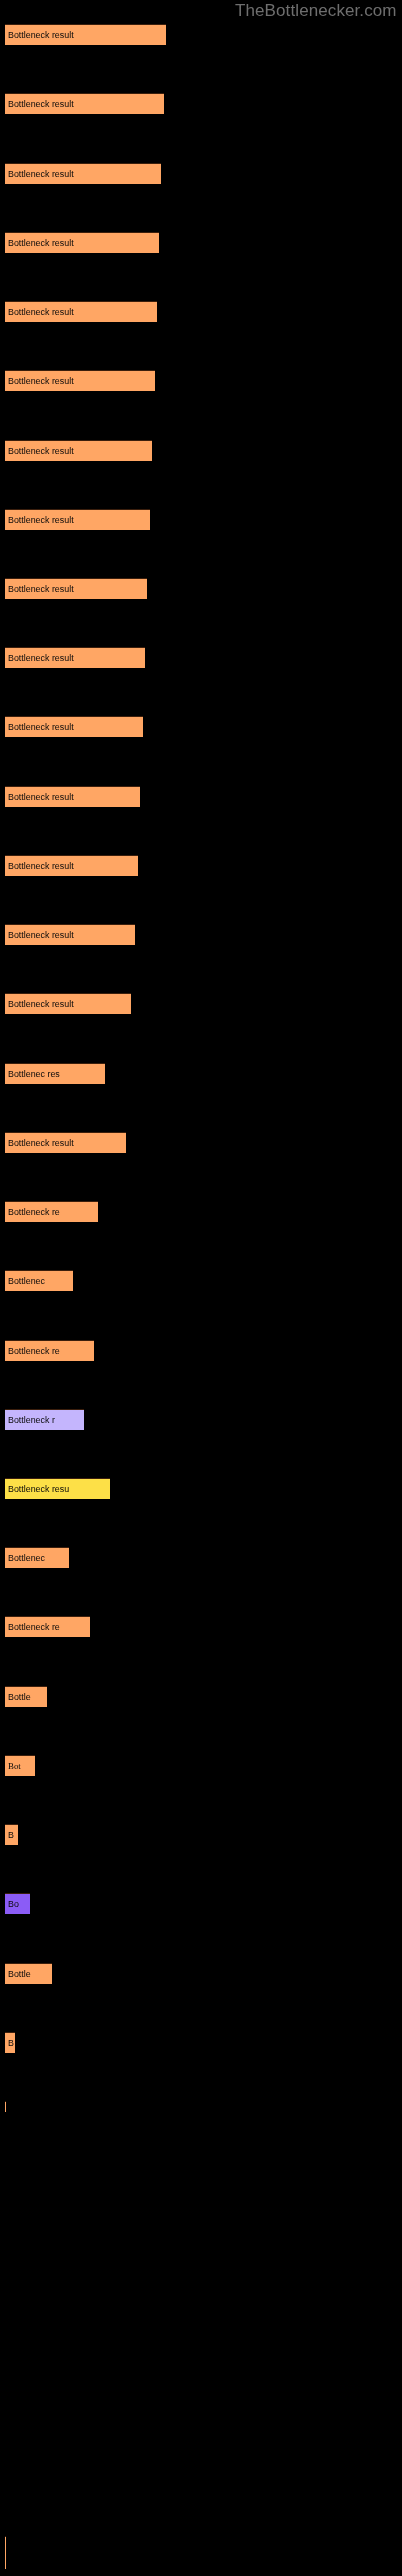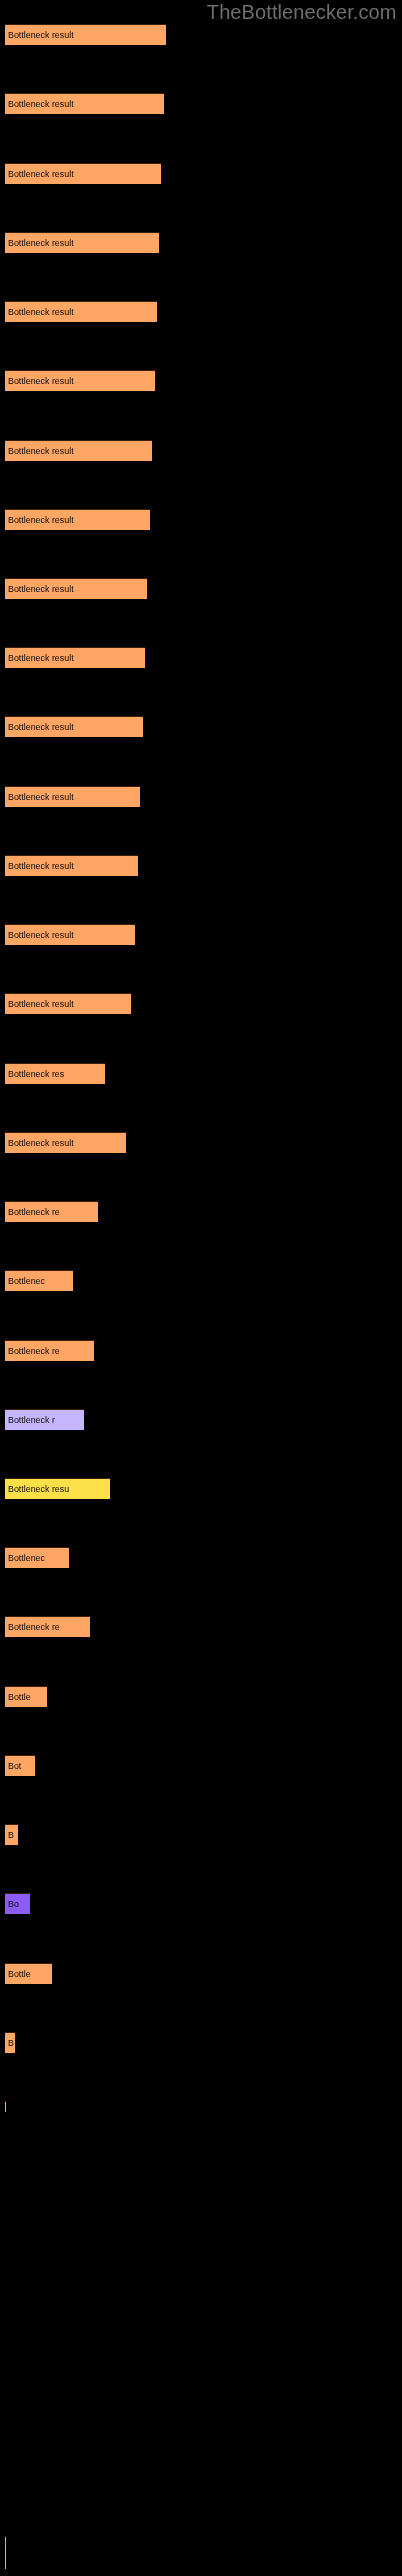--- a/index.html
+++ b/index.html
@@ -19,21 +19,21 @@
     left: 0; top: 0;
     width: 403px;
     height: 2576px;
     background: #000000;
   }
   .watermark {
     position: absolute;
     right: 6.4px;
     top: 0.8px;
     font-family: "Liberation Sans", sans-serif;
-    font-size: 20px;
+    font-size: 17px;
     color: #6e6e6e;
     letter-spacing: 0.1px;
     white-space: nowrap;
     user-select: none;
   }
   .bars-area {
     position: absolute;
     left: 0;
     top: 0;
     width: 394px;
@@ -148,21 +148,21 @@
           <span class="bar-label" style="color: rgb(10, 10, 10);">Bottleneck result</span>
         </div>
       </div>
       <div class="bar-row">
         <div class="bar" style="top: 993px; width: 126px; height: 21px; background: rgb(255, 166, 100); border-top-color: rgb(58, 30, 12);">
           <span class="bar-label" style="color: rgb(10, 10, 10);">Bottleneck result</span>
         </div>
       </div>
       <div class="bar-row">
         <div class="bar" style="top: 1063px; width: 100px; height: 21px; background: rgb(255, 166, 100); border-top-color: rgb(58, 30, 12);">
-          <span class="bar-label" style="color: rgb(10, 10, 10);">Bottleneck res</span>
+          <span class="bar-label" style="color: rgb(10, 10, 10);">Bottlenec res</span>
         </div>
       </div>
       <div class="bar-row">
         <div class="bar" style="top: 1132px; width: 121px; height: 21px; background: rgb(255, 166, 100); border-top-color: rgb(58, 30, 12);">
           <span class="bar-label" style="color: rgb(10, 10, 10);">Bottleneck result</span>
         </div>
       </div>
       <div class="bar-row">
         <div class="bar" style="top: 1201px; width: 93px; height: 21px; background: rgb(255, 166, 100); border-top-color: rgb(58, 30, 12);">
           <span class="bar-label" style="color: rgb(10, 10, 10);">Bottleneck re</span>
@@ -198,21 +198,21 @@
           <span class="bar-label" style="color: rgb(10, 10, 10);">Bottleneck re</span>
         </div>
       </div>
       <div class="bar-row">
         <div class="bar" style="top: 1686px; width: 42px; height: 21px; background: rgb(255, 166, 100); border-top-color: rgb(58, 30, 12);">
           <span class="bar-label" style="color: rgb(10, 10, 10);">Bottle</span>
         </div>
       </div>
       <div class="bar-row">
         <div class="bar" style="top: 1755px; width: 30px; height: 21px; background: rgb(255, 166, 100); border-top-color: rgb(58, 30, 12);">
-          <span class="bar-label" style="color: rgb(10, 10, 10);">Bot</span>
+          <span class="bar-label" style="color: rgb(10, 10, 10); font-family: Liberation Serif, serif;">Bot</span>
         </div>
       </div>
       <div class="bar-row">
         <div class="bar" style="top: 1824px; width: 13.7px; height: 21px; background: rgb(255, 166, 100); border-top-color: rgb(58, 30, 12);">
           <span class="bar-label" style="color: rgb(10, 10, 10);">B</span>
         </div>
       </div>
       <div class="bar-row">
         <div class="bar" style="top: 1893px; width: 25px; height: 21px; background: #8b5cf6; border-top-color: rgb(58, 30, 12);">
           <span class="bar-label" style="color: rgb(10, 10, 10);">Bo</span>

